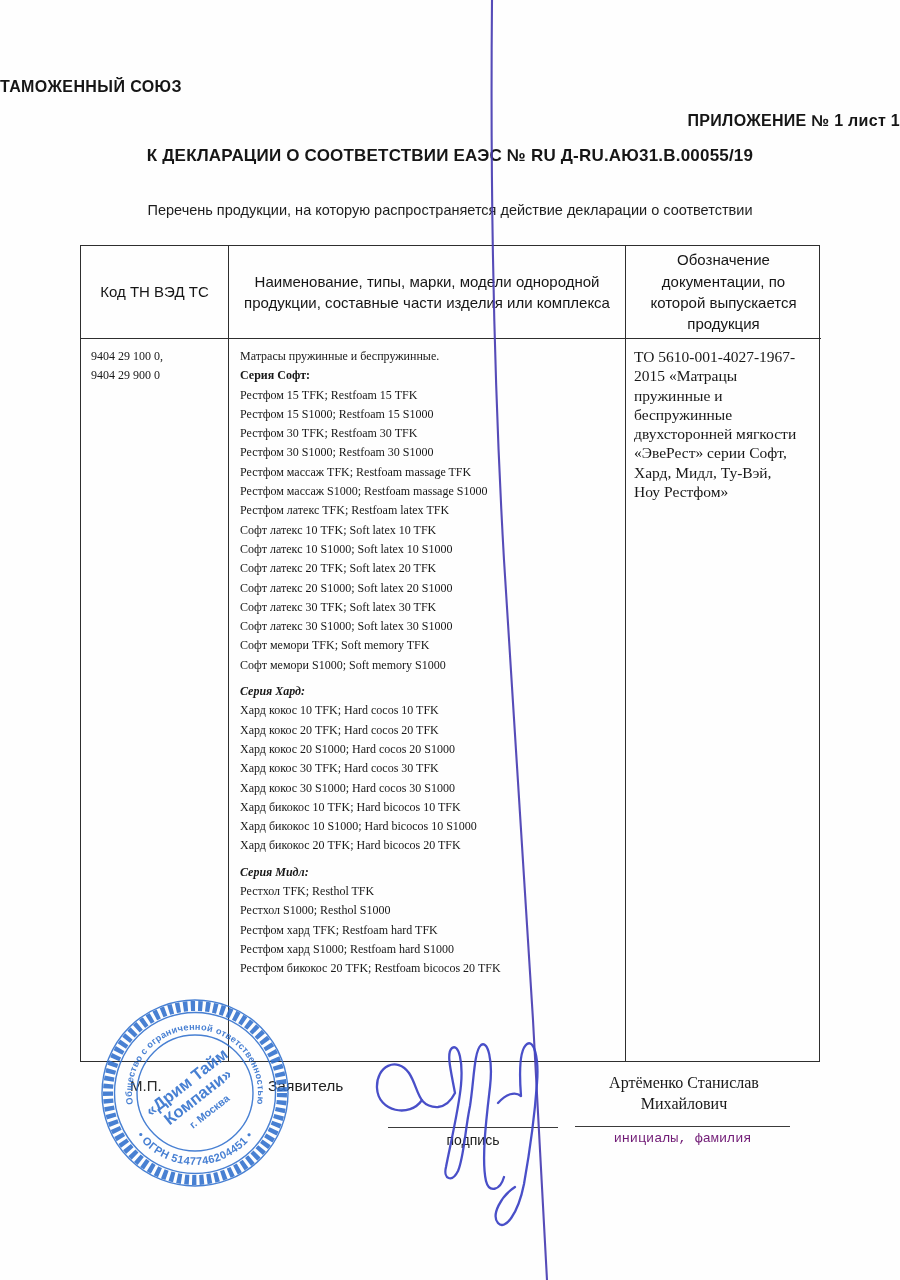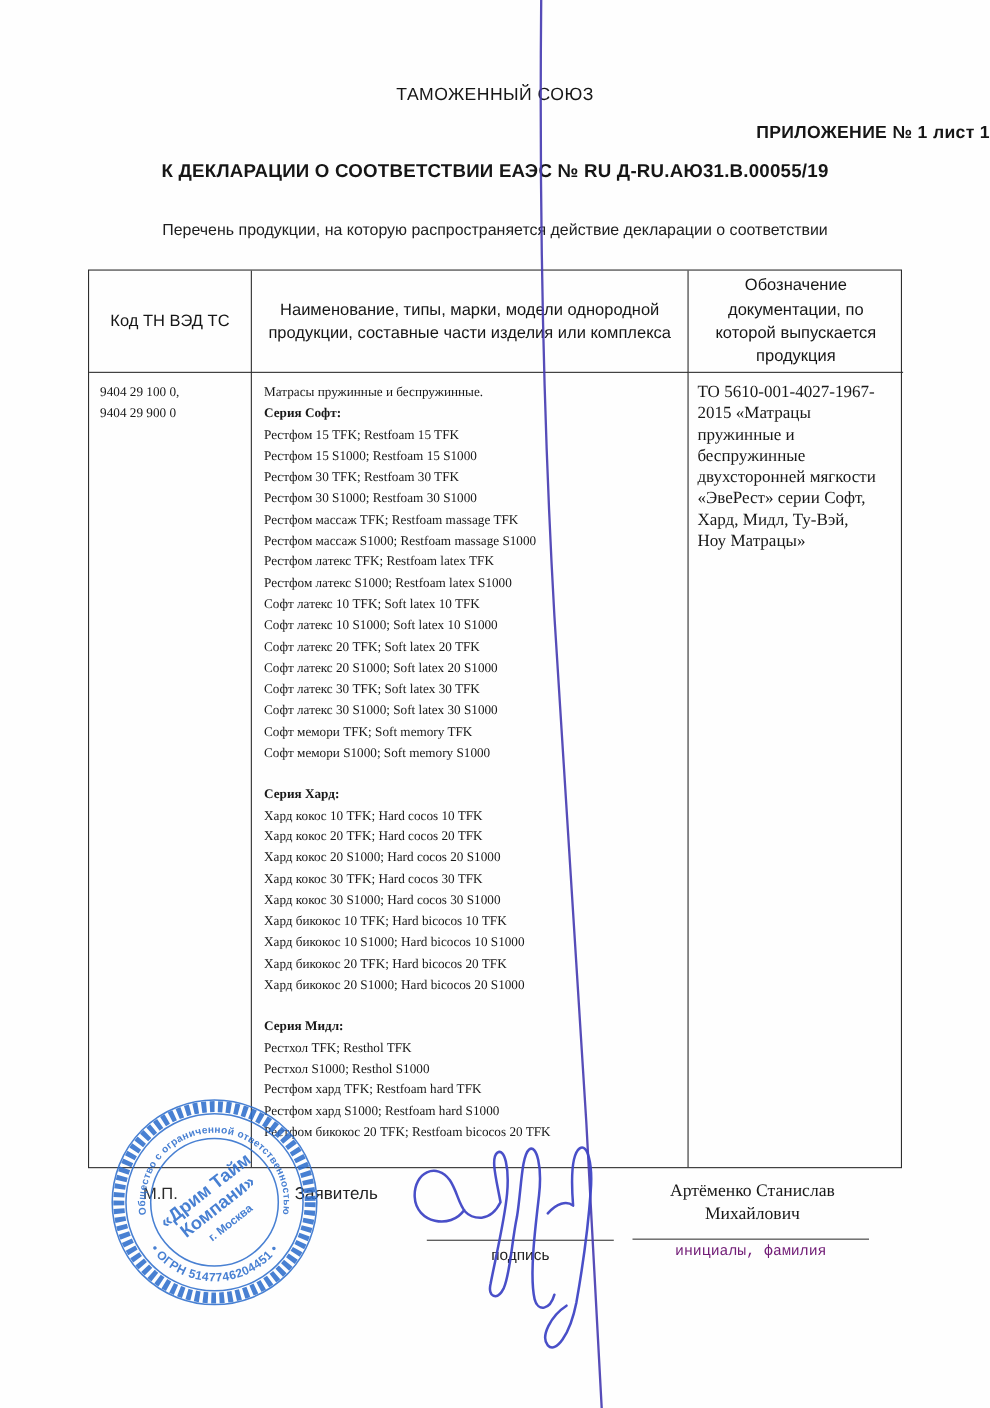--- a/index.html
+++ b/index.html
@@ -2,40 +2,40 @@
 <html><head>
 <meta charset="utf-8">
 <style>
   html,body{margin:0;padding:0;background:#e9e9e9;}
   .page{
     position:relative;width:900px;height:1280px;background:#fefefe;
     overflow:hidden;font-family:"Liberation Sans",sans-serif;color:#1b1b1b;
     margin:0 auto;
   }
   .abs{position:absolute;}
-  .t1{top:78px;left:0;width:100%;text-align:center;font-weight:normal;font-size:16px;letter-spacing:.4px;color:#161616;}
+  .t1{top:78px;left:0;width:100%;text-align:left;font-weight:bold;font-size:16px;letter-spacing:.4px;color:#161616;}
   .t2{top:112px;left:0;width:100%;text-align:right;font-weight:bold;font-size:16px;letter-spacing:.3px;color:#161616;}
   .t3{top:146px;left:0;width:100%;text-align:center;font-weight:bold;font-size:17px;letter-spacing:.2px;color:#161616;}
   .sub{top:202px;left:0;width:100%;text-align:center;font-size:14.5px;color:#1d1d1d;}
   .tbl{
     top:245px;left:80px;width:740px;height:817px;
     border:1.7px solid #2e2e2e;display:grid;
     grid-template-columns:148px 397px 195px;grid-template-rows:93px 1fr;
     box-sizing:border-box;
   }
   .cell{box-sizing:border-box;border-right:1.6px solid #2e2e2e;}
   .cell.last{border-right:none;}
   .hcell{border-bottom:1.6px solid #2e2e2e;display:flex;align-items:center;justify-content:center;
     text-align:center;font-size:15px;line-height:1.42;padding:4px 10px;color:#161616;}
   .bcell{font-family:"Liberation Serif",serif;font-size:12px;line-height:19.3px;color:#181818;}
   .codes{padding:8px 4px 0 10px;}
   .prods{padding:8px 4px 0 11px;}
   .docdes{padding:8px 6px 0 8px;font-size:15.5px;}
   .series-title{font-weight:bold;}
-  .gap{margin-top:18px;}
+  .gap{margin-top:7px;font-style:italic;}
   .mp{top:1077px;left:130px;font-size:15px;color:#2a2a2a;}
   .applicant{top:1077px;left:268px;font-size:15.5px;color:#222;}
   .sigline{top:1127px;left:388px;width:170px;border-top:1.6px solid #3a3a3a;}
   .sigcap{top:1132px;left:388px;width:170px;text-align:center;font-size:14px;color:#222;}
   .name{top:1072px;left:584px;width:200px;text-align:center;font-family:"Liberation Serif",serif;
     font-size:16px;line-height:21px;color:#181818;}
   .nameline{top:1126px;left:575px;width:215px;border-top:1.6px solid #3a3a3a;}
   .namecap{top:1131px;left:575px;width:215px;text-align:center;font-size:13.5px;color:#701a75;font-family:Liberation Mono, monospace;}
   .stamp{top:993px;left:95px;width:200px;height:200px;opacity:.88;}
   .stamp text{font-family:"Liberation Sans",sans-serif;font-weight:600;}
@@ -62,55 +62,53 @@
     <div class="cell bcell prods" id="products-cell">
         <div>Матрасы пружинные и беспружинные.</div>
         <div class="series-title">Серия Софт:</div>
         <div>Рестфом 15 TFK; Restfoam 15 TFK</div>
         <div>Рестфом 15 S1000; Restfoam 15 S1000</div>
         <div>Рестфом 30 TFK; Restfoam 30 TFK</div>
         <div>Рестфом 30 S1000; Restfoam 30 S1000</div>
         <div>Рестфом массаж TFK; Restfoam massage TFK</div>
         <div>Рестфом массаж S1000; Restfoam massage S1000</div>
         <div>Рестфом  латекс TFK; Restfoam latex TFK</div>
-        <div>Рестфом  латекс S1000; Restfoam latex S1000</div>
         <div>Софт латекс 10 TFK; Soft latex 10 TFK</div>
         <div>Софт латекс 10 S1000; Soft latex 10 S1000</div>
         <div>Софт латекс 20 TFK; Soft latex 20 TFK</div>
         <div>Софт латекс 20 S1000; Soft latex 20 S1000</div>
         <div>Софт латекс 30 TFK; Soft latex 30 TFK</div>
         <div>Софт латекс 30 S1000; Soft latex 30 S1000</div>
         <div>Софт мемори TFK; Soft memory TFK</div>
         <div>Софт мемори S1000; Soft memory S1000</div>
         <div class="series-title gap">Серия Хард:</div>
         <div>Хард кокос 10 TFK; Hard cocos 10 TFK</div>
         <div>Хард кокос 20 TFK; Hard cocos 20 TFK</div>
         <div>Хард кокос 20 S1000; Hard cocos 20 S1000</div>
         <div>Хард кокос 30 TFK; Hard cocos 30 TFK</div>
         <div>Хард кокос 30 S1000; Hard cocos 30 S1000</div>
         <div>Хард бикокос 10 TFK; Hard bicocos 10 TFK</div>
         <div>Хард бикокос 10 S1000; Hard bicocos 10 S1000</div>
         <div>Хард бикокос 20 TFK; Hard bicocos 20 TFK</div>
-        <div>Хард бикокос 20 S1000; Hard bicocos 20 S1000</div>
         <div class="series-title gap">Серия Мидл:</div>
         <div>Рестхол TFK; Resthol TFK</div>
         <div>Рестхол S1000; Resthol S1000</div>
         <div>Рестфом хард TFK; Restfoam hard TFK</div>
         <div>Рестфом хард S1000; Restfoam hard S1000</div>
         <div>Рестфом бикокос 20 TFK; Restfoam bicocos 20 TFK</div>
       </div>
     <div class="cell last bcell docdes" id="doc-cell">
         <div>ТО 5610-001-4027-1967-</div>
         <div>2015 «Матрацы</div>
         <div>пружинные  и</div>
         <div>беспружинные</div>
         <div>двухсторонней мягкости</div>
         <div>«ЭвеРест» серии Софт,</div>
         <div>Хард, Мидл, Ту-Вэй,</div>
-        <div>Ноу Матрацы»</div>
+        <div>Ноу Рестфом»</div>
       </div>
   </div>
 
   <div class="abs mp">М.П.</div>
   <div class="abs applicant">Заявитель</div>
   <div class="abs sigline"></div>
   <div class="abs sigcap">подпись</div>
   <div class="abs name">Артёменко Станислав Михайлович</div>
   <div class="abs nameline"></div>
   <div class="abs namecap">инициалы, фамилия</div>

